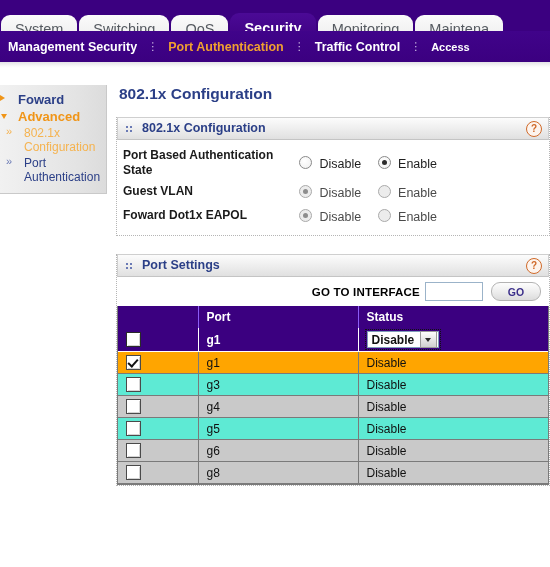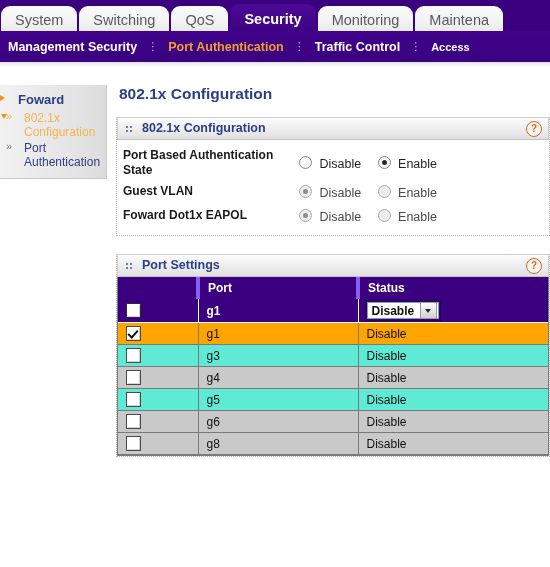--- a/index.html
+++ b/index.html
@@ -10,21 +10,21 @@
     font-family: "Liberation Sans", sans-serif;
   }
   #root { position: relative; width: 550px; height: 567px; overflow: hidden; background:#fff; }
 
   
   .tabbar {
     position: absolute; left:0; top:0; width:550px; height:31px;
     background: #3d0080;
     background: linear-gradient(to bottom, #3b0080 0%, #3b0080 100%);
   }
-  .tabstrip { position:absolute; left:0; top:4px; height:31px; white-space:nowrap; font-size:0; }
+  .tabstrip { position:absolute; left:0; top:13px; height:31px; white-space:nowrap; font-size:0; }
   .tab {
     display:inline-block; vertical-align:top;
     height:29px; line-height:29px;
     padding: 0 14px;
     margin: 2px 1px 0 1px;
     border-radius: 9px 9px 0 0;
     background: linear-gradient(to bottom, #fbfbfb 0%, #f2f2f2 55%, #e7e7e7 100%);
     color:#555a60;
     font-family: "Liberation Sans", sans-serif;
     font-size:14.5px;
@@ -163,21 +163,21 @@
     color:#3b2f8a; font-size:10.5px; font-weight:bold;
     display:flex;align-items:center;justify-content:center;
   }
 
   table.ports { width:100%; border-collapse:collapse; table-layout:fixed; }
   table.ports col.c1 { width:80px; }
   table.ports col.c2 { width:160px; }
   table.ports th {
     background:#3b0080; color:#ffffff; font-size:12px; font-weight:bold;
     text-align:left; height:22px; padding:0 0 0 8px;
-    border-right:4px solid #8b5cf6;
+    border-right:1px solid #8b5cf6;
   }
   table.ports th:last-child { border-right:none; }
   tr.edit td {
     background:#3b0080; color:#ffffff; font-size:12px; font-weight:bold;
     height:23px; padding:0 0 0 8px; border-right:1px solid #ffffff;
     border-bottom:1px solid #ffffff;
   }
   tr.edit td:last-child { border-right:none; }
   tr.data td {
     font-size:12px; color:#111; height:21px; padding:0 0 0 8px;
@@ -217,20 +217,21 @@
   <div class="subnav" id="subnav"><span class="subitem">Management Security</span><span class="subsep">⋮</span><span class="subitem active">Port Authentication</span><span class="subsep">⋮</span><span class="subitem">Traffic Control</span><span class="subsep">⋮</span><span class="subitem small">Access</span></div>
   <div class="topshadow"></div>
 
   <div class="sidebar" id="sidebar">
       <div class="side-row">
         <span class="arrow0"></span>
         <div class="side-l0">Foward</div>
       </div>
       <div class="side-row">
         <span class="arrow0 down"></span>
+        <div class="side-l0 orange">Advanced</div>
       </div>
       <div class="side-row">
         <span class="chev orange">»</span>
         <div class="side-l1 orange">802.1x Configuration</div>
       </div>
       <div class="side-row">
         <span class="chev">»</span>
         <div class="side-l1">Port Authentication</div>
       </div>
     </div>
@@ -298,20 +299,25 @@
         <span class="grip">
             <i></i>
             <i></i>
             <i></i>
             <i></i>
           </span>
         <span>Port Settings</span>
         <span class="help">?</span>
       </div>
 
+      <div class="gotorow">
+        <span class="gotolabel">GO TO INTERFACE</span>
+        <input class="gotoinput" type="text" value="" style="">
+        <div class="gobtn">GO</div>
+      </div>
 
       <div class="tbl-wrap">
         <table class="ports">
           <colgroup>
               <col class="c1">
               <col class="c2">
               <col>
             </colgroup>
           <thead>
             <tr>

